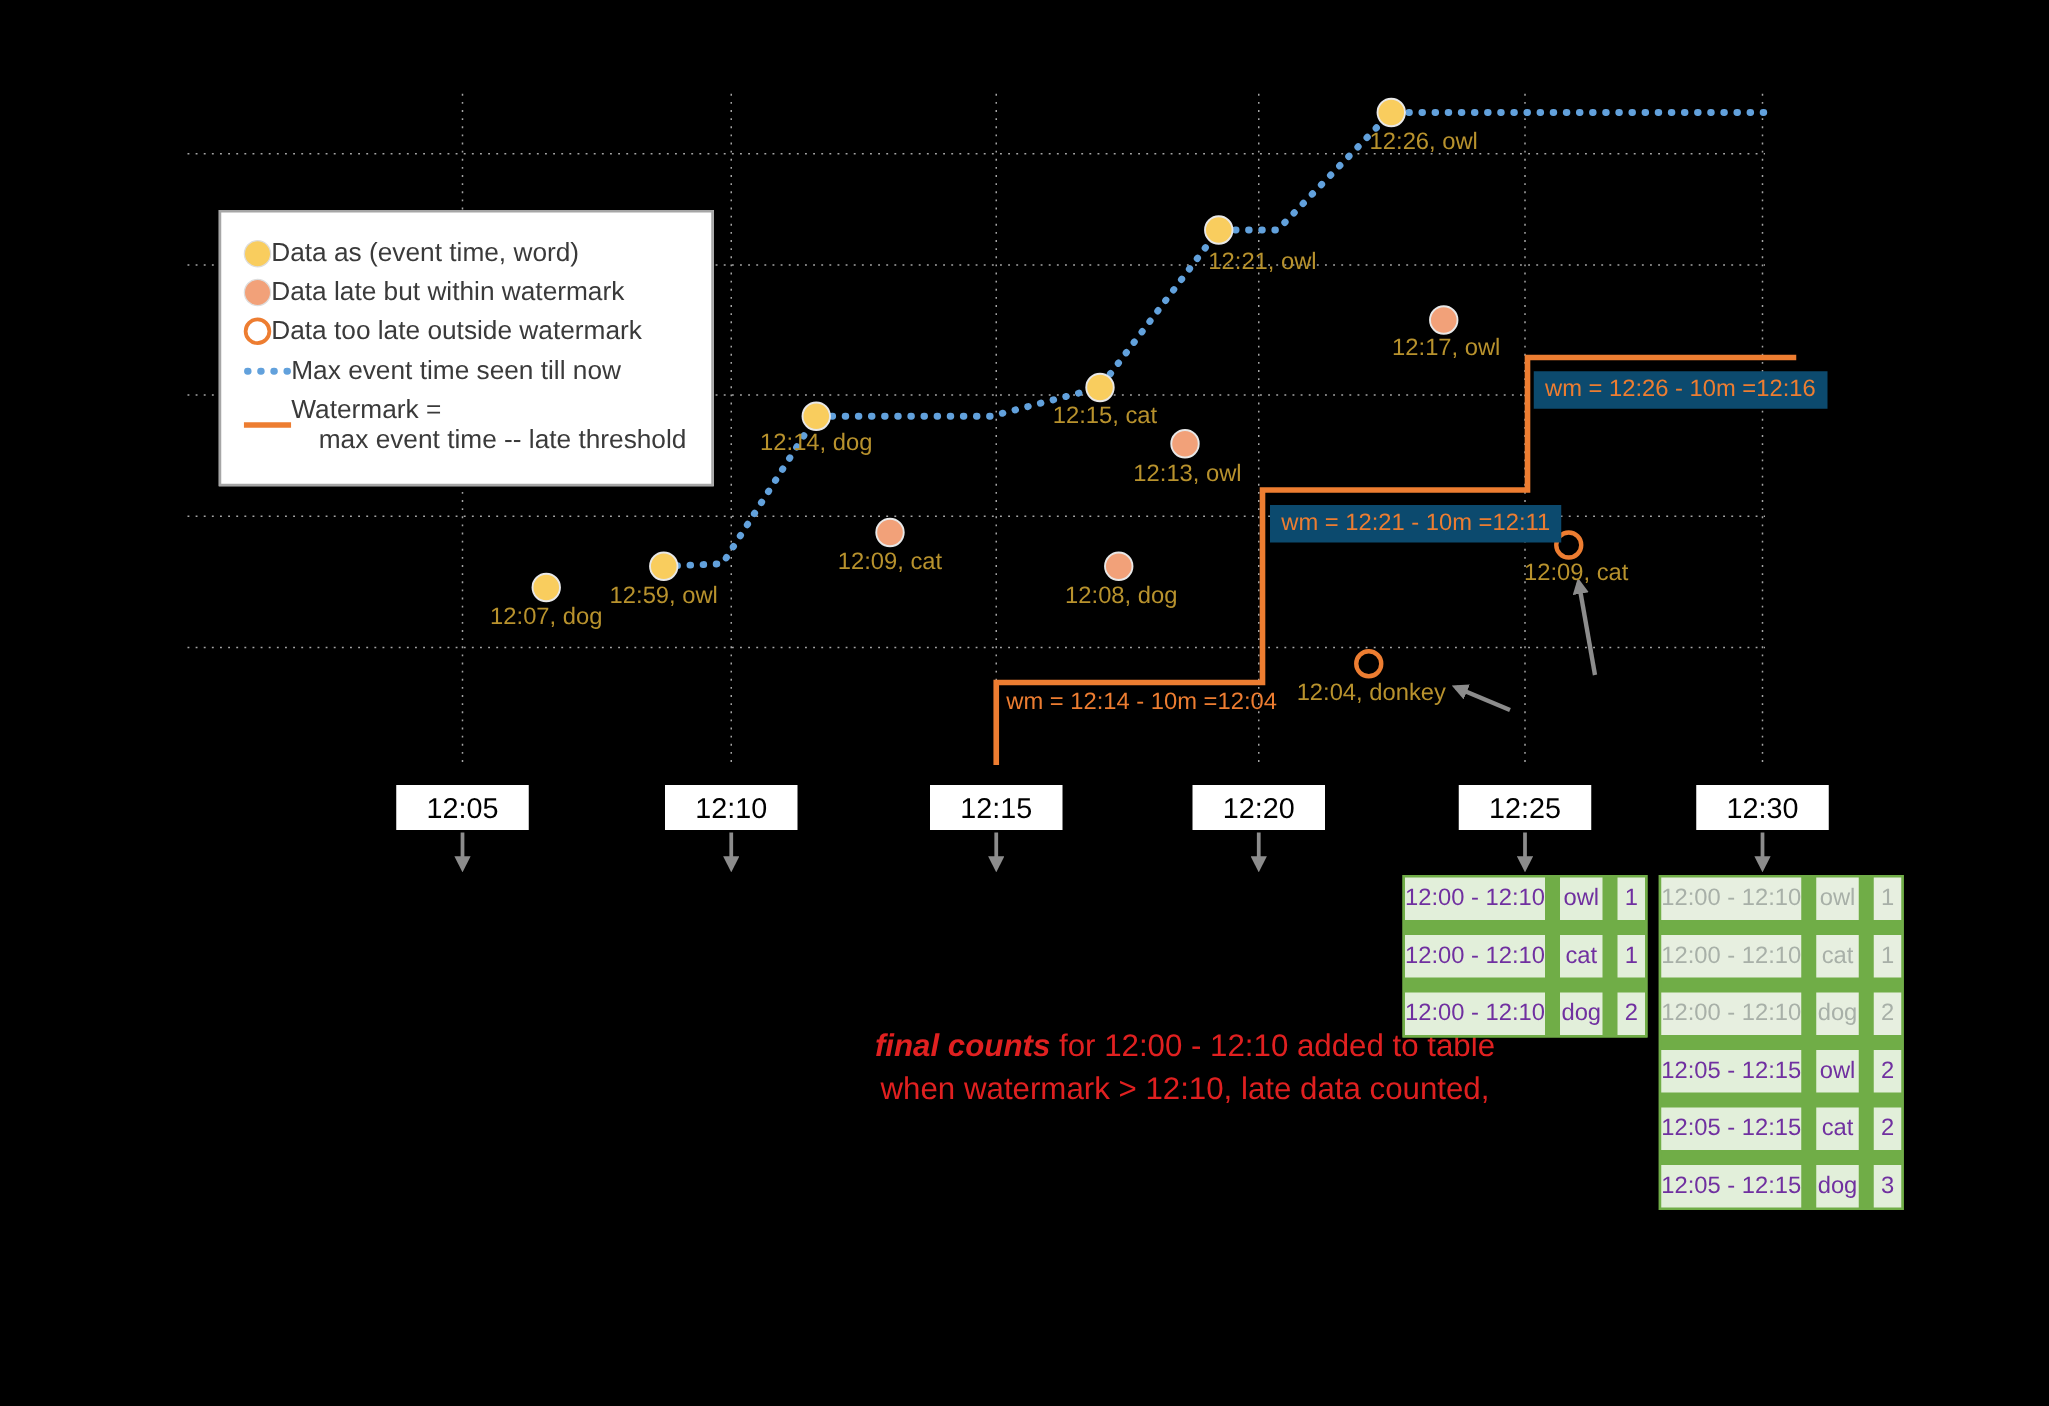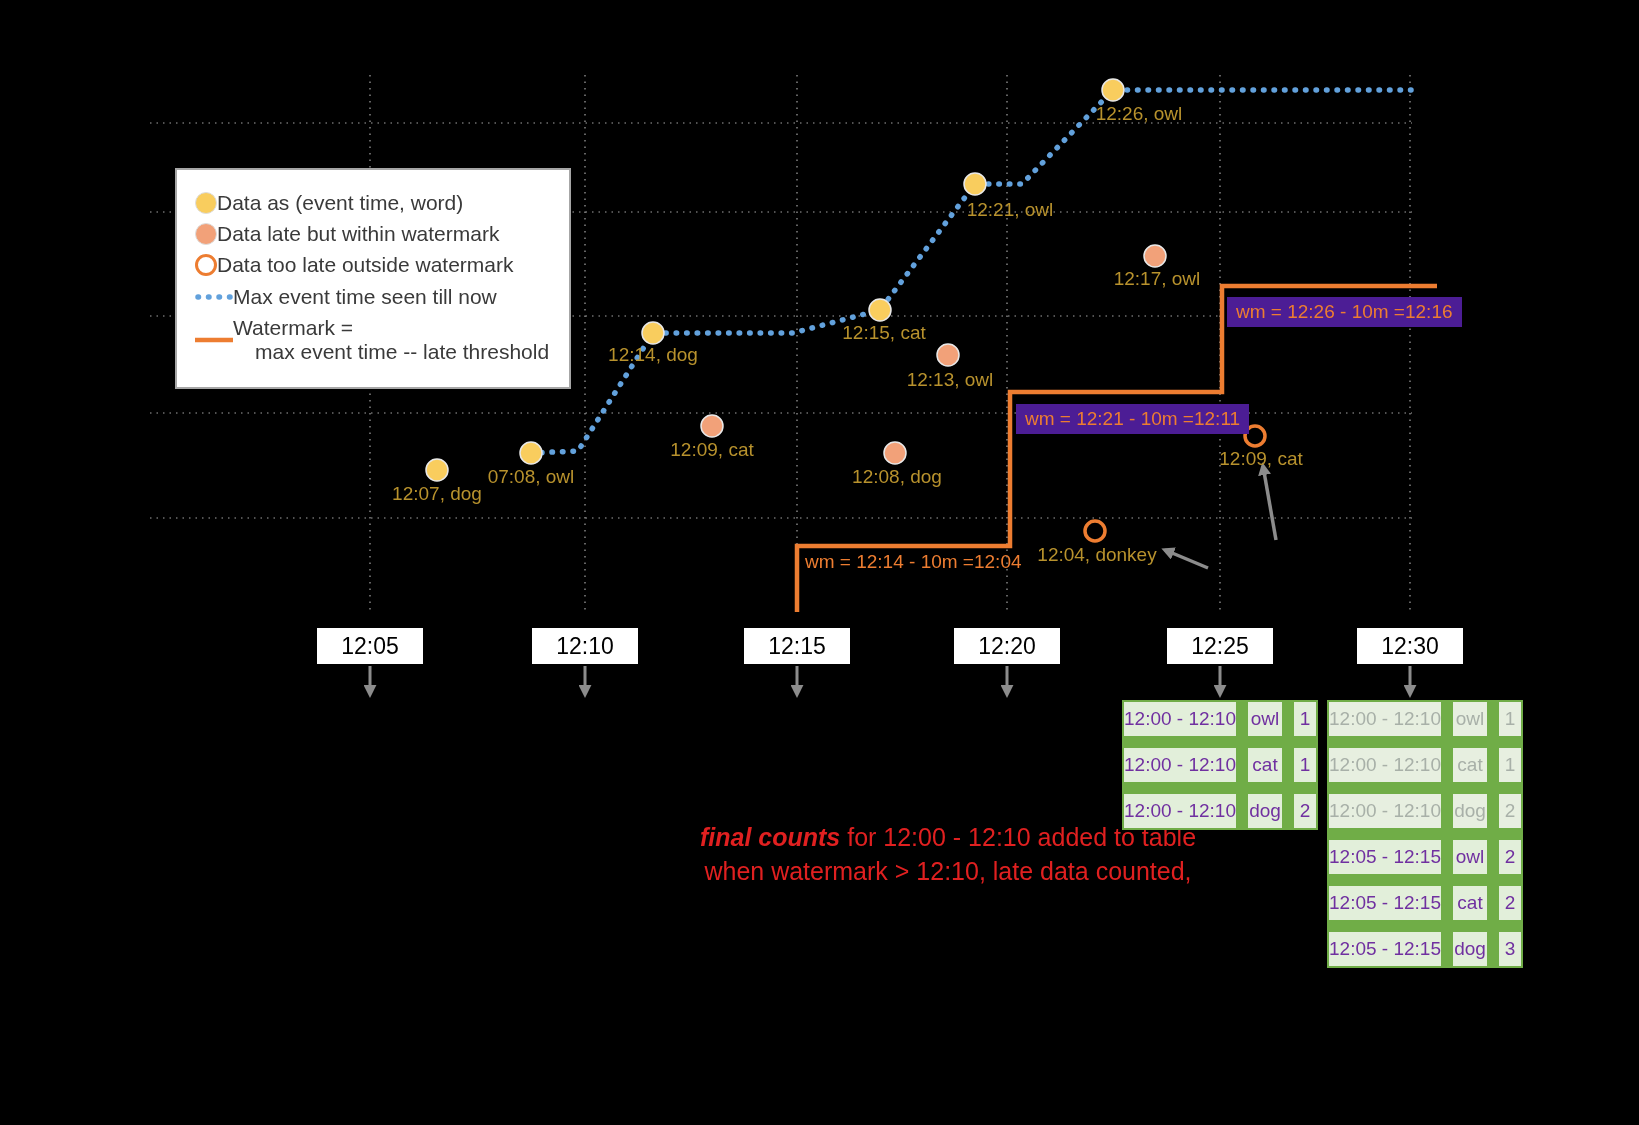--- a/index.html
+++ b/index.html
@@ -7,21 +7,21 @@
           font-family:"Liberation Sans",sans-serif;}
   .abs{position:absolute;}
 
   
   .plabel{position:absolute;transform:translateX(-50%);white-space:nowrap;
           font-size:19px;color:#b8922d;}
 
   
   .wmtext{position:absolute;white-space:nowrap;font-size:19px;color:#ed7d31;}
   .wmbox{position:absolute;white-space:nowrap;font-size:19px;color:#ed7d31;
-         background:#4c1d95;line-height:30px;padding:0 9px;}
+         background:#0c4a6e;line-height:30px;padding:0 9px;}
 
   
   .tickbox{position:absolute;transform:translateX(-50%);top:628px;width:106px;height:36px;
            background:#ffffff;color:#000;font-size:23px;line-height:36px;text-align:center;}
 
   
   .legend{position:absolute;left:175px;top:168px;width:396px;background:#fff;
           border:2px solid #a6a6a6;padding:14px 18px 16px 18px;box-sizing:border-box;
           color:#3a3a3a;font-size:21px;}
   .lrow{display:flex;align-items:center;margin:7px 0;}
@@ -140,21 +140,21 @@
         <line x1="0" y1="5" x2="38" y2="5" stroke="#ed7d31" stroke-width="4.5"></line>
       </svg>
       <div>
         <div>Watermark =</div>
         <div class="indent">max event time -- late threshold</div>
       </div>
     </div>
   </div>
 
   <div class="plabel" style="left:437px;top:483px">12:07, dog</div>
-  <div class="plabel" style="left:531px;top:466px">07:08, owl</div>
+  <div class="plabel" style="left:531px;top:466px">12:59, owl</div>
   <div class="plabel" style="left:653px;top:344px">12:14, dog</div>
   <div class="plabel" style="left:884px;top:322px">12:15, cat</div>
   <div class="plabel" style="left:1010px;top:199px">12:21, owl</div>
   <div class="plabel" style="left:1139px;top:103px">12:26, owl</div>
 
   <div class="plabel" style="left:712px;top:439px">12:09, cat</div>
   <div class="plabel" style="left:897px;top:466px">12:08, dog</div>
   <div class="plabel" style="left:950px;top:369px">12:13, owl</div>
   <div class="plabel" style="left:1157px;top:268px">12:17, owl</div>
 

